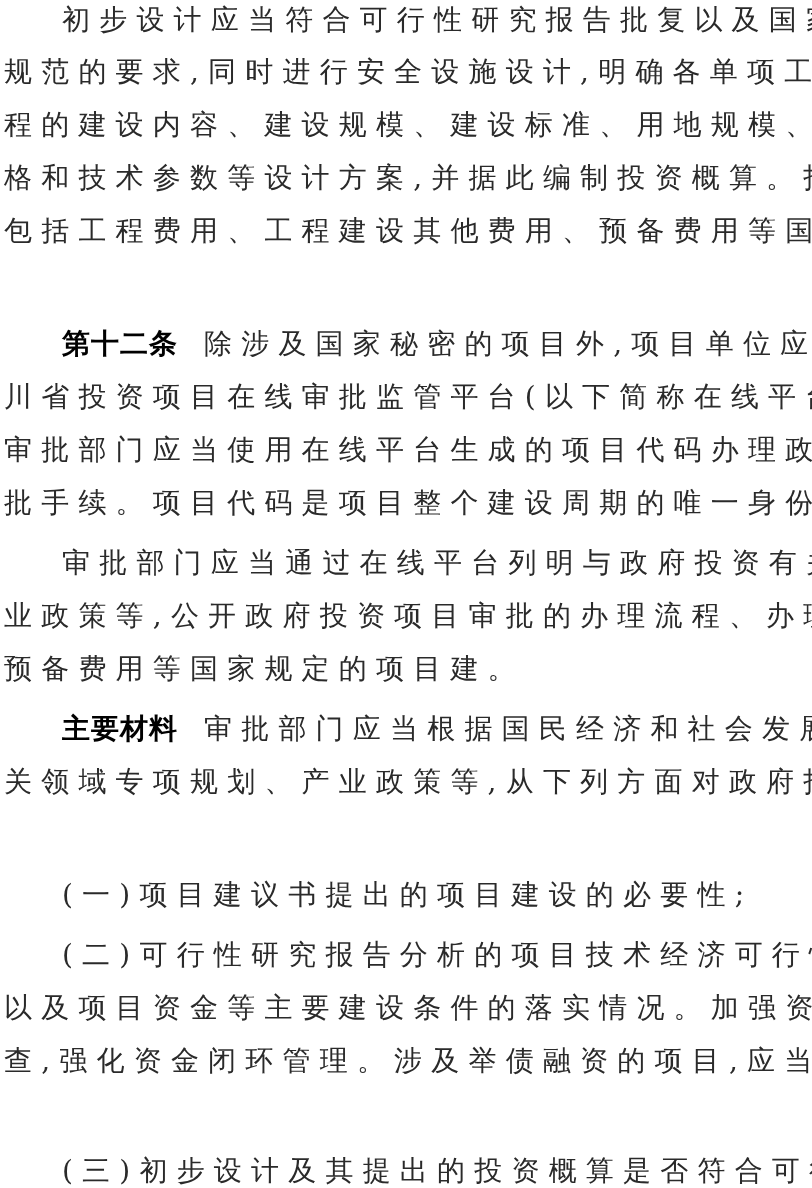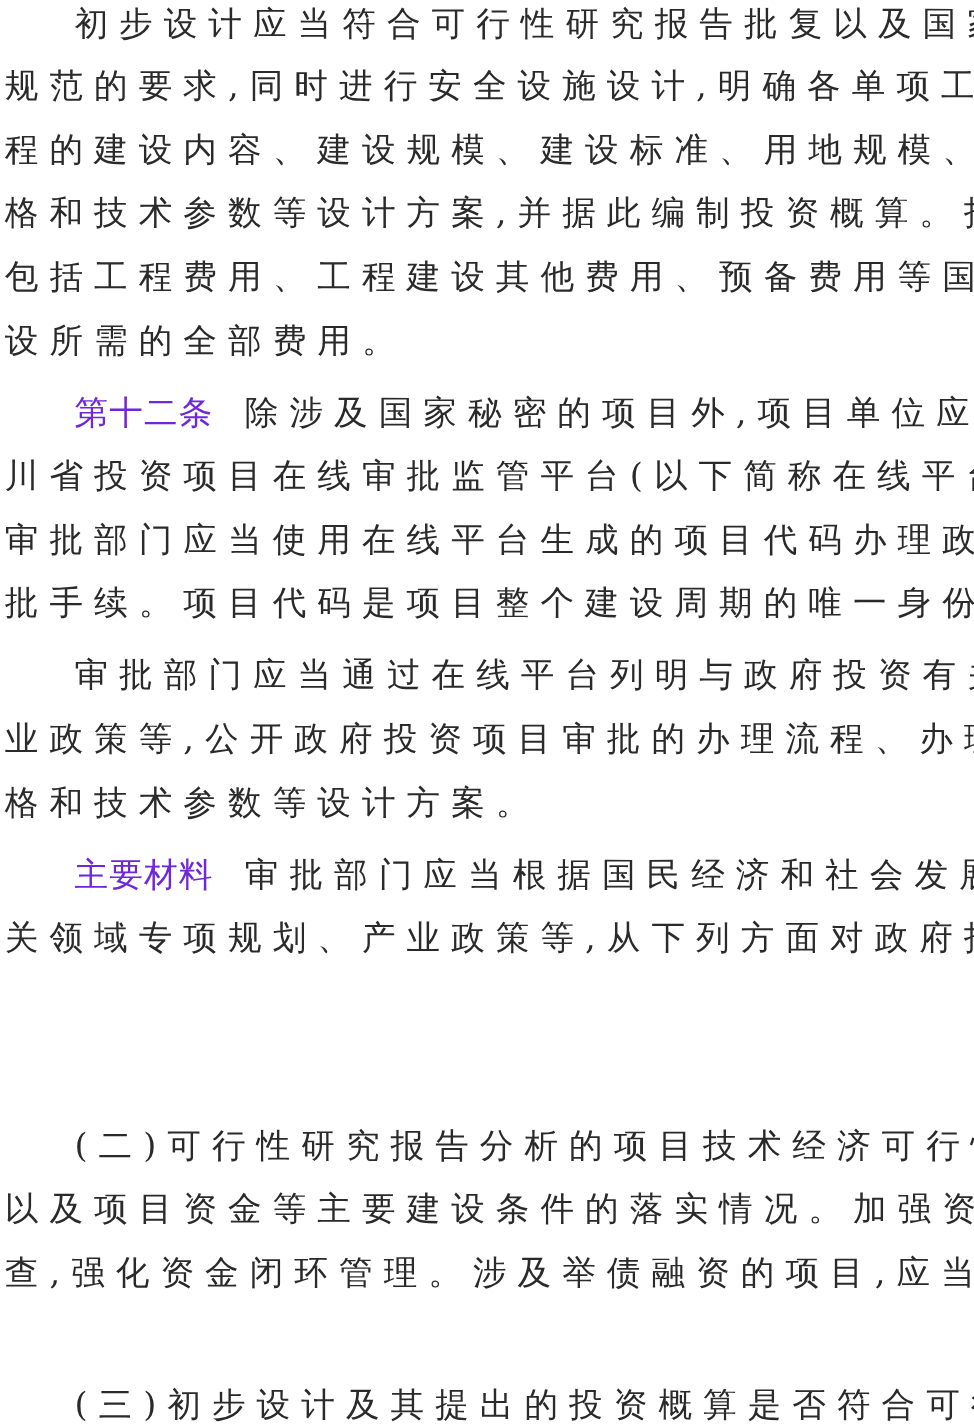--- a/index.html
+++ b/index.html
@@ -4,38 +4,38 @@
 <style>
   html, body { margin:0; padding:0; background:#ffffff; }
   body { width:812px; height:1188px; overflow:hidden; position:relative; }
   .page { position:absolute; left:0; top:0; width:812px; height:1188px; }
   .line {
     position:absolute; left:4px; width:806px; height:40px; line-height:40px;
     font-family:"DejaVu Serif", serif; font-size:28px; color:#2a2a2a;
     white-space:nowrap; letter-spacing:9.2px;
   }
   .line.indent { left:62px; width:748px; }
-  .head { font-family:"DejaVu Sans", sans-serif; font-weight:normal; color:#6d28d9; letter-spacing:1px; margin-right:26px; }
+  .head { font-family:"DejaVu Sans", sans-serif; font-weight:bold; color:#000000; letter-spacing:1px; margin-right:26px; }
 </style>
 </head>
 <body>
 
 <div class="page">
   <div class="line indent" style="top:0px"><span class="head" style="margin-right: 0px;"></span><span>初步设计应当符合可行性研究报告批复以及国家有关标准和</span></div>
   <div class="line" style="top:52px"><span>规范的要求,同时进行安全设施设计,明确各单项工程或者单位工</span></div>
   <div class="line" style="top:105px"><span>程的建设内容、建设规模、建设标准、用地规模、主要材料、设备规</span></div>
   <div class="line" style="top:158px"><span>格和技术参数等设计方案,并据此编制投资概算。投资概算应当</span></div>
   <div class="line" style="top:211px"><span>包括工程费用、工程建设其他费用、预备费用等国家规定的项目建</span></div>
-  <div class="line" style="top:264px"><span>设所需的全部费用。</span></div>
   <div class="line indent" style="top:324px"><span class="head">第十二条</span><span>除涉及国家秘密的项目外,项目单位应当通过四</span></div>
   <div class="line" style="top:377px"><span>川省投资项目在线审批监管平台(以下简称在线平台)申报项目,</span></div>
   <div class="line" style="top:430px"><span>审批部门应当使用在线平台生成的项目代码办理政府投资项目审</span></div>
   <div class="line" style="top:483px"><span>批手续。项目代码是项目整个建设周期的唯一身份标识。</span></div>
   <div class="line indent" style="top:543px"><span>审批部门应当通过在线平台列明与政府投资有关的规划、产</span></div>
   <div class="line" style="top:596px"><span>业政策等,公开政府投资项目审批的办理流程、办理时限等,并为</span></div>
-  <div class="line" style="top:649px"><span>格和技术参数等设计方案。</span></div>
+  <div class="line" style="top:649px"><span>预备费用等国家规定的项目建。</span></div>
   <div class="line indent" style="top:709px"><span class="head">主要材料</span><span>审批部门应当根据国民经济和社会发展规划、相</span></div>
   <div class="line" style="top:762px"><span>关领域专项规划、产业政策等,从下列方面对政府投资项目进行审</span></div>
+  <div class="line indent" style="top:875px"><span>(一)项目建议书提出的项目建设的必要性;</span></div>
   <div class="line indent" style="top:935px"><span>(二)可行性研究报告分析的项目技术经济可行性、社会效益</span></div>
   <div class="line" style="top:988px"><span>以及项目资金等主要建设条件的落实情况。加强资金来源论证审</span></div>
   <div class="line" style="top:1041px"><span>查,强化资金闭环管理。涉及举债融资的项目,应当重点评估论证</span></div>
   <div class="line indent" style="top:1151px"><span>(三)初步设计及其提出的投资概算是否符合可行性研究报</span></div>
 </div>
 
 </body></html>

